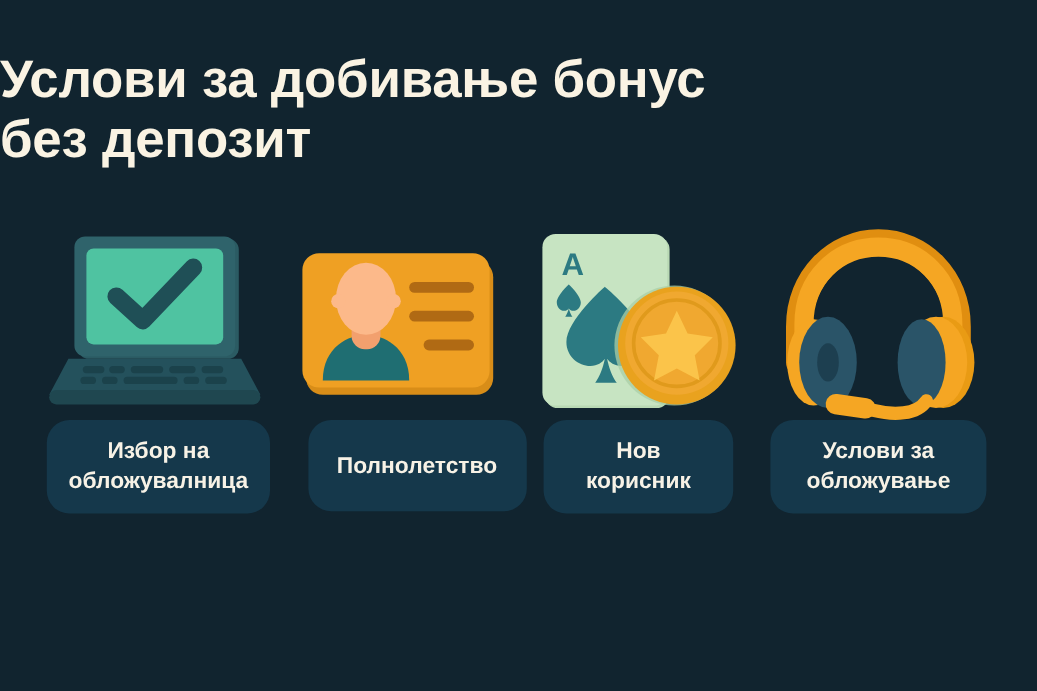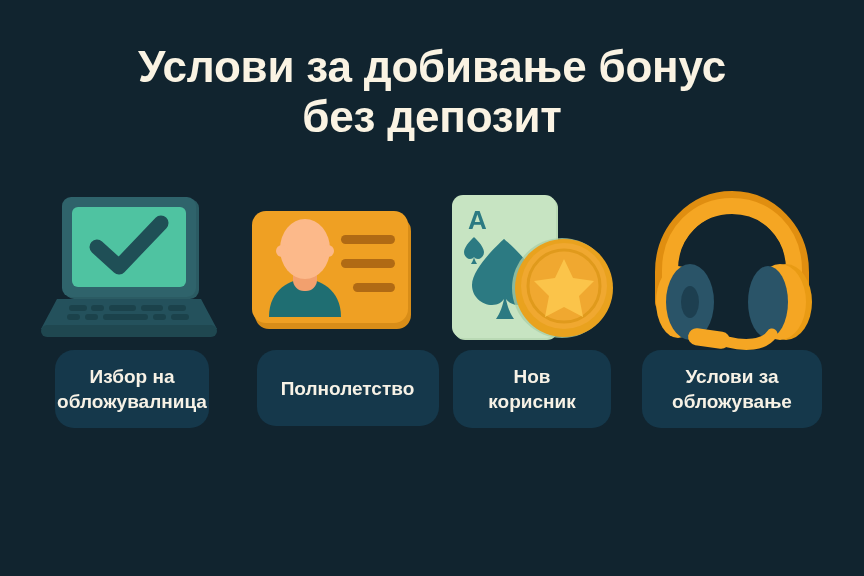--- a/index.html
+++ b/index.html
@@ -19,21 +19,21 @@
     height: 576px;
     background: #11242f;
     overflow: hidden;
   }
   
   .title {
     position: absolute;
     left: 0;
     top: 42px;
     width: 864px;
-    text-align: center;
+    text-align: left;
     color: #faf3e3;
     font-size: 44px;
     line-height: 50px;
     font-weight: bold;
     letter-spacing: -0.2px;
     white-space: pre-line;
   }
   
   .row {
     position: absolute;
@@ -69,21 +69,21 @@
     text-align: center;
     padding: 14px 18px;
     min-width: 120px;
     box-sizing: border-box;
     white-space: pre-line;
     display: flex;
     align-items: center;
     justify-content: center;
     min-height: 76px;
   }
-  .pill.wide { width: 154px; }
+  .pill.wide { width: 186px; }
   .pill.mid  { width: 182px; margin-left: 31px; }
   .pill.narrow { width: 158px; }
   .pill.wide2 { width: 180px; }
 </style>
 </head>
 <body>
 
 <div class="poster">
 
   <div class="title">Услови за добивање бонус

